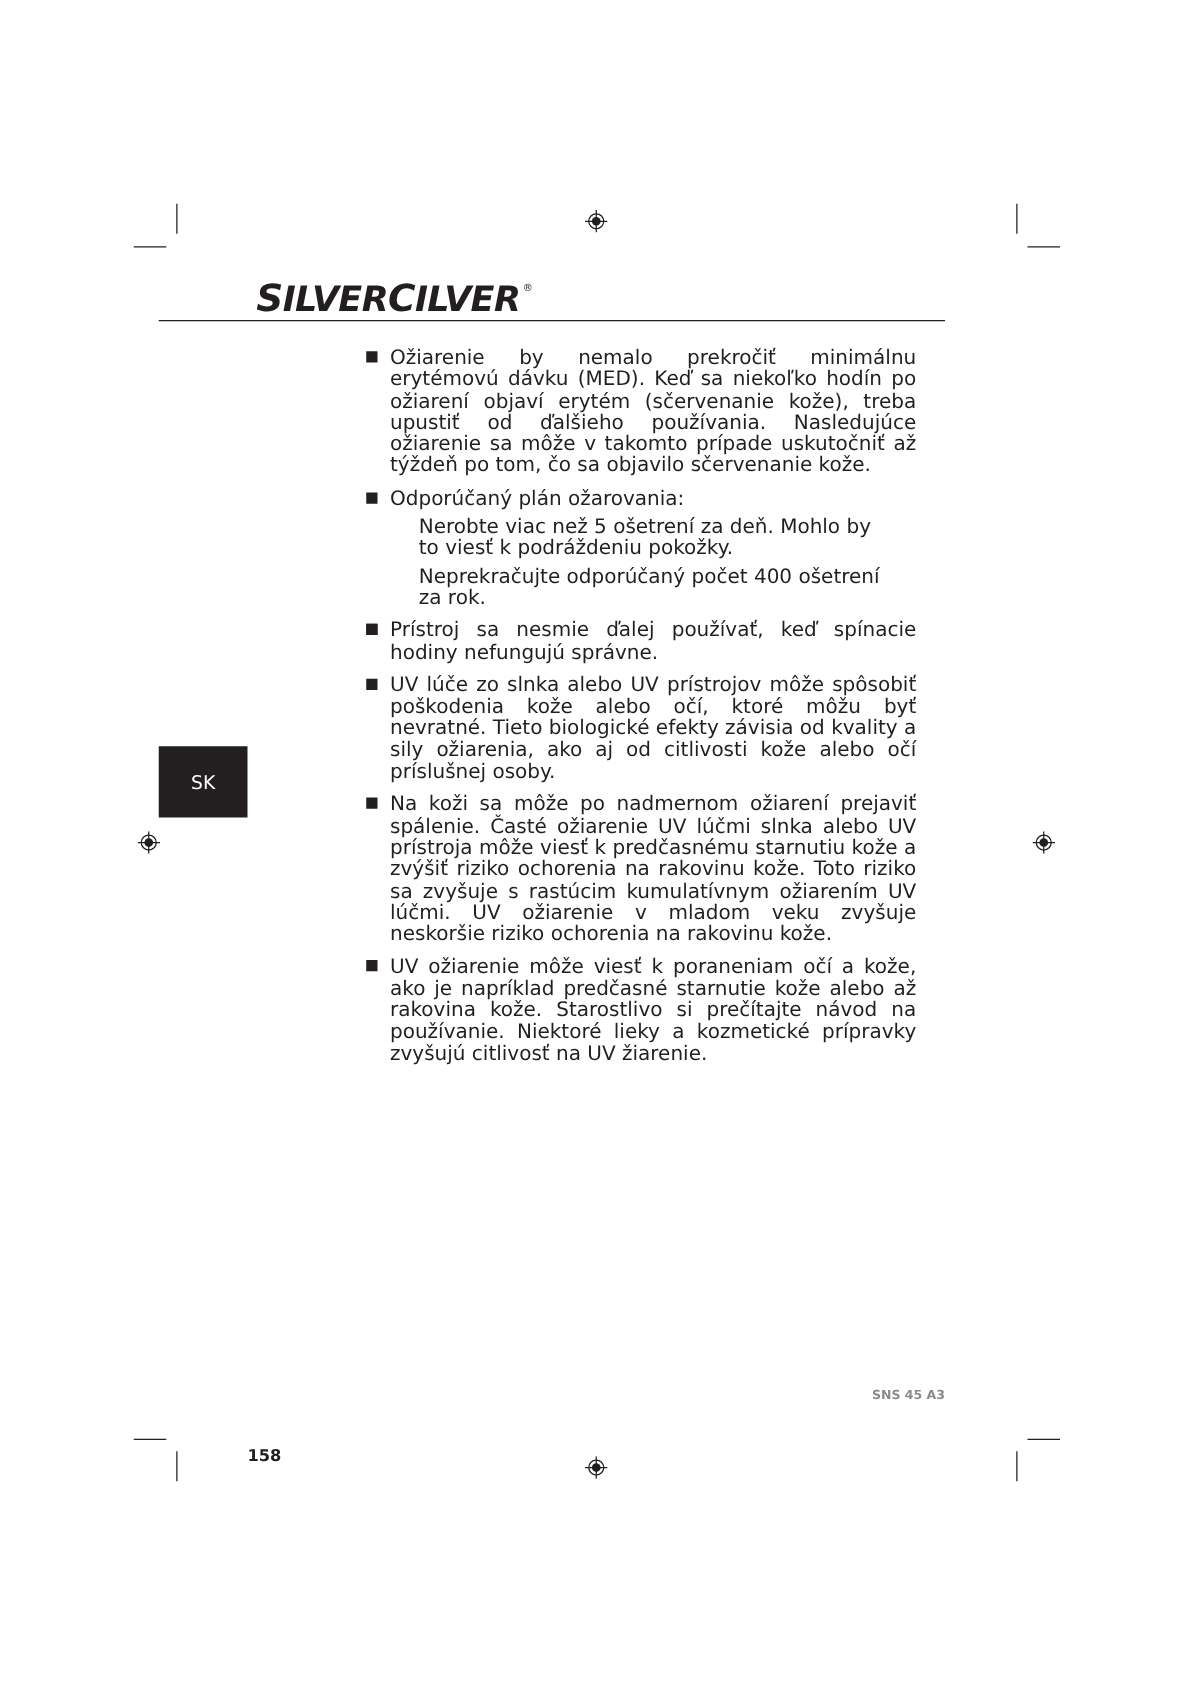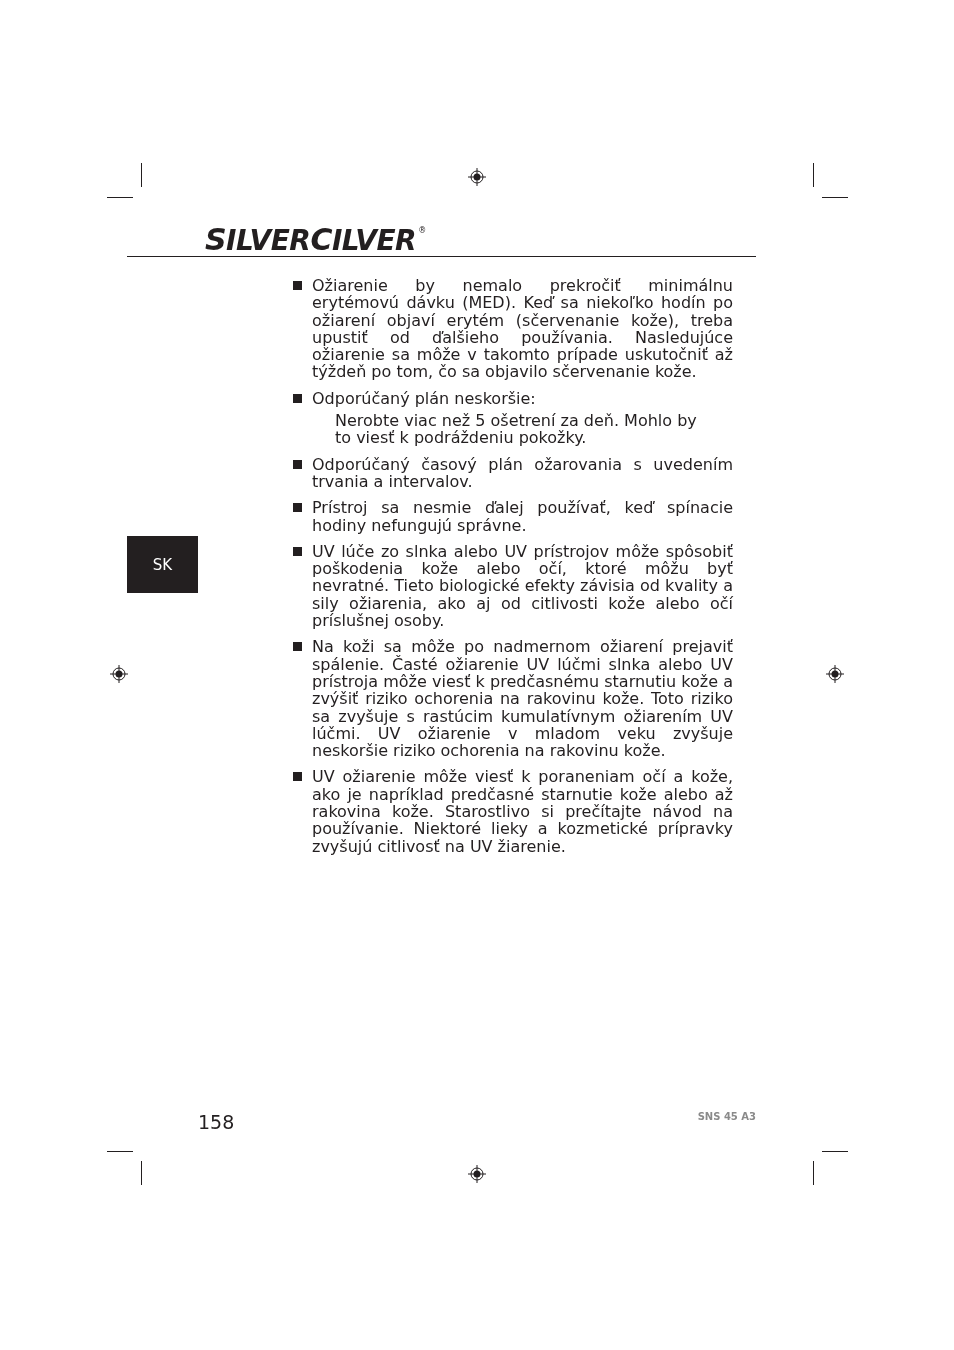--- a/index.html
+++ b/index.html
@@ -5,27 +5,27 @@
   html, body { margin:0; padding:0; background:#fff; }
   body { width:954px; height:1350px; position:relative; overflow:hidden; font-family:"DejaVu Sans", sans-serif; color:#231f20; }
   .crop-v { position:absolute; width:1px; height:24px; background:#231f20; }
   .crop-h { position:absolute; height:1px; width:26px; background:#231f20; }
   .reg { position:absolute; width:18px; height:18px; }
   .logo { position:absolute; left:205px; top:222px; font-family:"DejaVu Sans", sans-serif; font-weight:bold; font-style:italic; font-size:26px; letter-spacing:-0.5px; color:#231f20; }
   .logo .big { font-size:30px; }
   .logo .small { font-size:28px; }
   .logo sup { font-size:8px; font-style:normal; font-weight:normal; vertical-align:top; position:relative; top:4px; margin-left:2px; }
   .rule { position:absolute; left:127px; top:256px; width:629px; height:1px; background:#231f20; }
-  .sk-tab { position:absolute; left:127px; top:536px; width:71px; height:57px; background:#231f20; color:#fff; font-size:15px; display:flex; align-items:center; justify-content:center; }
+  .sk-tab { position:absolute; left:127px; top:597px; width:71px; height:57px; background:#231f20; color:#fff; font-size:15px; display:flex; align-items:center; justify-content:center; }
   .content { position:absolute; left:293px; top:277px; width:440px; font-size:16px; line-height:17.3px; }
   .item { position:relative; padding-left:19px; margin-bottom:9px; text-align:justify; }
   .item .bullet { position:absolute; left:0; top:4px; width:9px; height:9px; background:#231f20; }
   .sub { padding-left:42px; margin-top:5px; text-align:left; }
   .sub p { margin:0 16px 5px 0; }
-  .footer-page { position:absolute; left:198px; top:1111px; font-weight:normal; font-size:19px; color:#231f20; }
+  .footer-page { position:absolute; left:198px; top:1158px; font-weight:bold; font-size:13px; color:#231f20; }
   .footer-model { position:absolute; right:198px; top:1111px; font-weight:bold; font-size:10px; color:#8a8a8a; }
 </style>
 </head>
 <body>
 
 <div class="crop-v" style="left:141px;top:163px;"></div>
 <div class="crop-h" style="left:107px;top:197px;"></div>
 <div class="crop-v" style="left:813px;top:163px;"></div>
 <div class="crop-h" style="left:822px;top:197px;"></div>
 <div class="crop-v" style="left:141px;top:1161px;"></div>
@@ -67,28 +67,28 @@
   <span>SK</span>
 </div>
 
 <div class="content">
   <div class="item">
     <span class="bullet"></span>
     <span>Ožiarenie by nemalo prekročiť minimálnu erytémovú dávku (MED). Keď sa niekoľko hodín po ožiarení objaví erytém (sčervenanie kože), treba upustiť od ďalšieho používania. Nasledujúce ožiarenie sa môže v takomto prípade uskutočniť až týždeň po tom, čo sa objavilo sčervenanie kože.</span>
   </div>
   <div class="item">
     <span class="bullet"></span>
-    <span>Odporúčaný plán neskoršie:</span>
+    <span>Odporúčaný plán ožarovania:</span>
     <div class="sub" style="margin-left:-19px;">
       <p>Nerobte viac než 5 ošetrení za deň. Mohlo by to viesť k podráždeniu pokožky.</p>
+      <p>Neprekračujte odporúčaný počet 400 ošetrení za rok.</p>
     </div>
   </div>
   <div class="item">
     <span class="bullet"></span>
-    <span>Odporúčaný časový plán ožarovania s uvedením trvania a intervalov.</span>
   </div>
   <div class="item">
     <span class="bullet"></span>
     <span>Prístroj sa nesmie ďalej používať, keď spínacie hodiny nefungujú správne.</span>
   </div>
   <div class="item">
     <span class="bullet"></span>
     <span>UV lúče zo slnka alebo UV prístrojov môže spôsobiť poškodenia kože alebo očí, ktoré môžu byť nevratné. Tieto biologické efekty závisia od kvality a sily ožiarenia, ako aj od citlivosti kože alebo očí príslušnej osoby.</span>
   </div>
   <div class="item">

